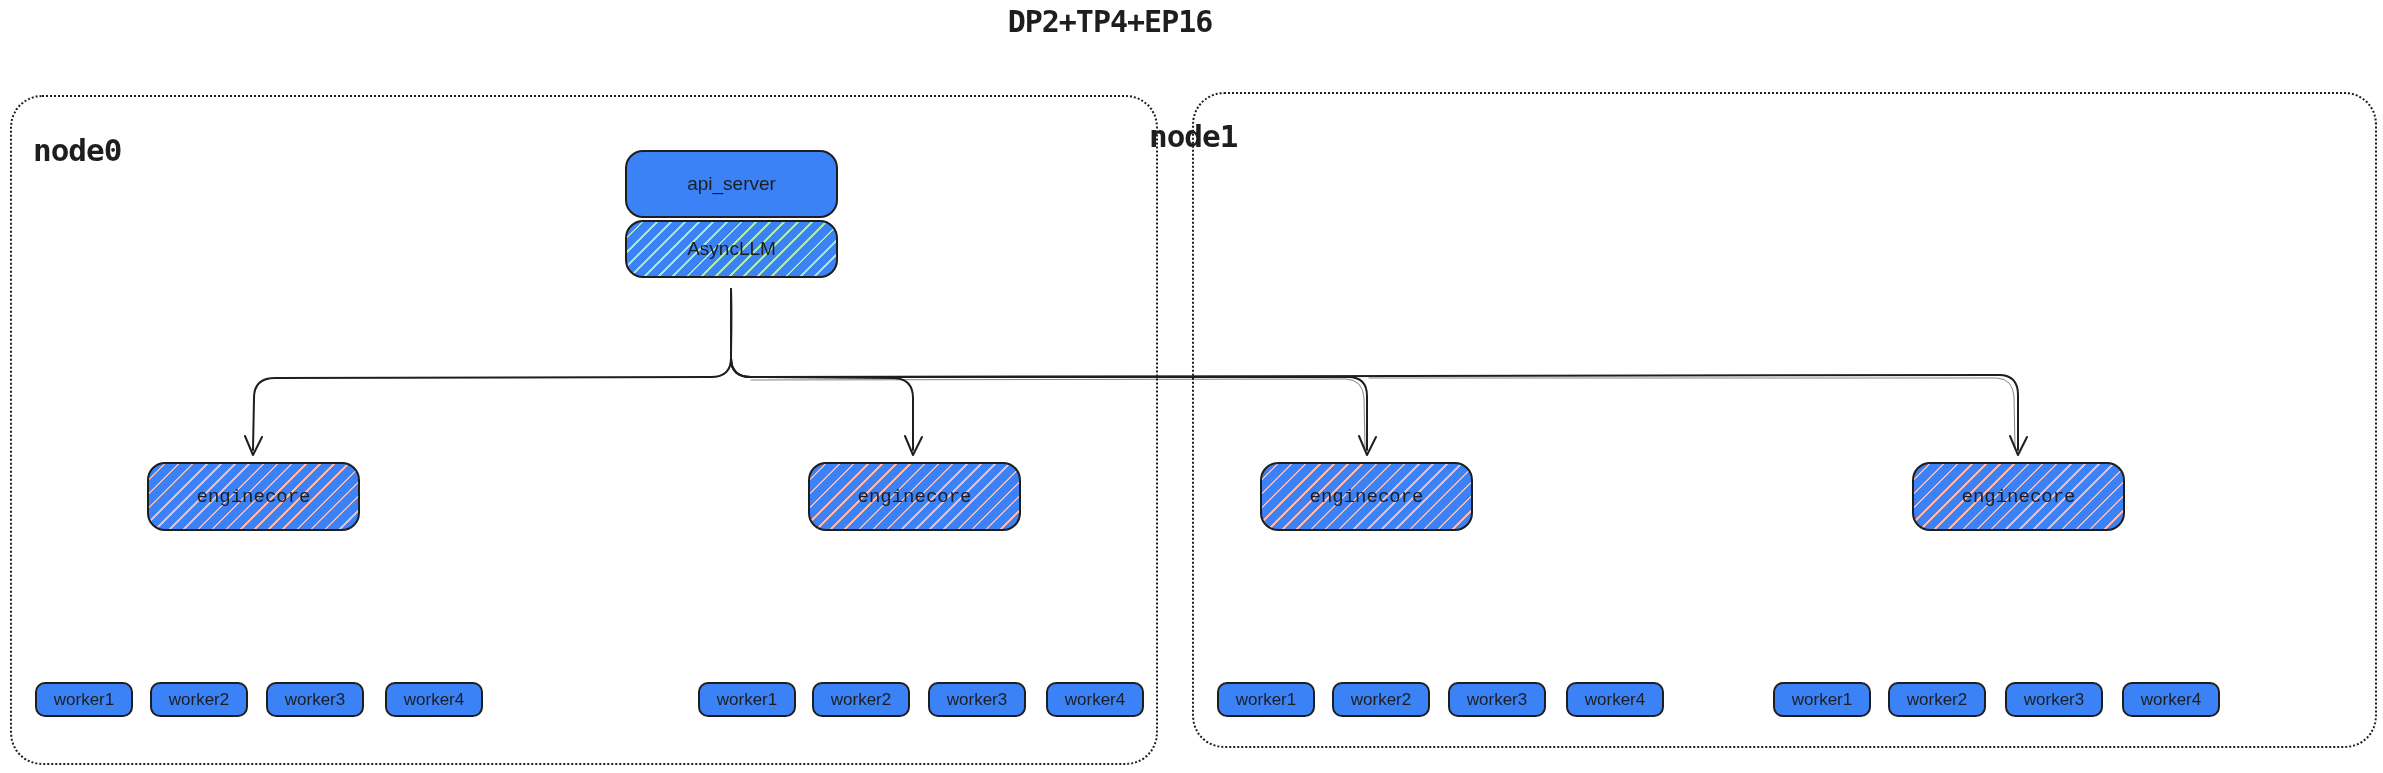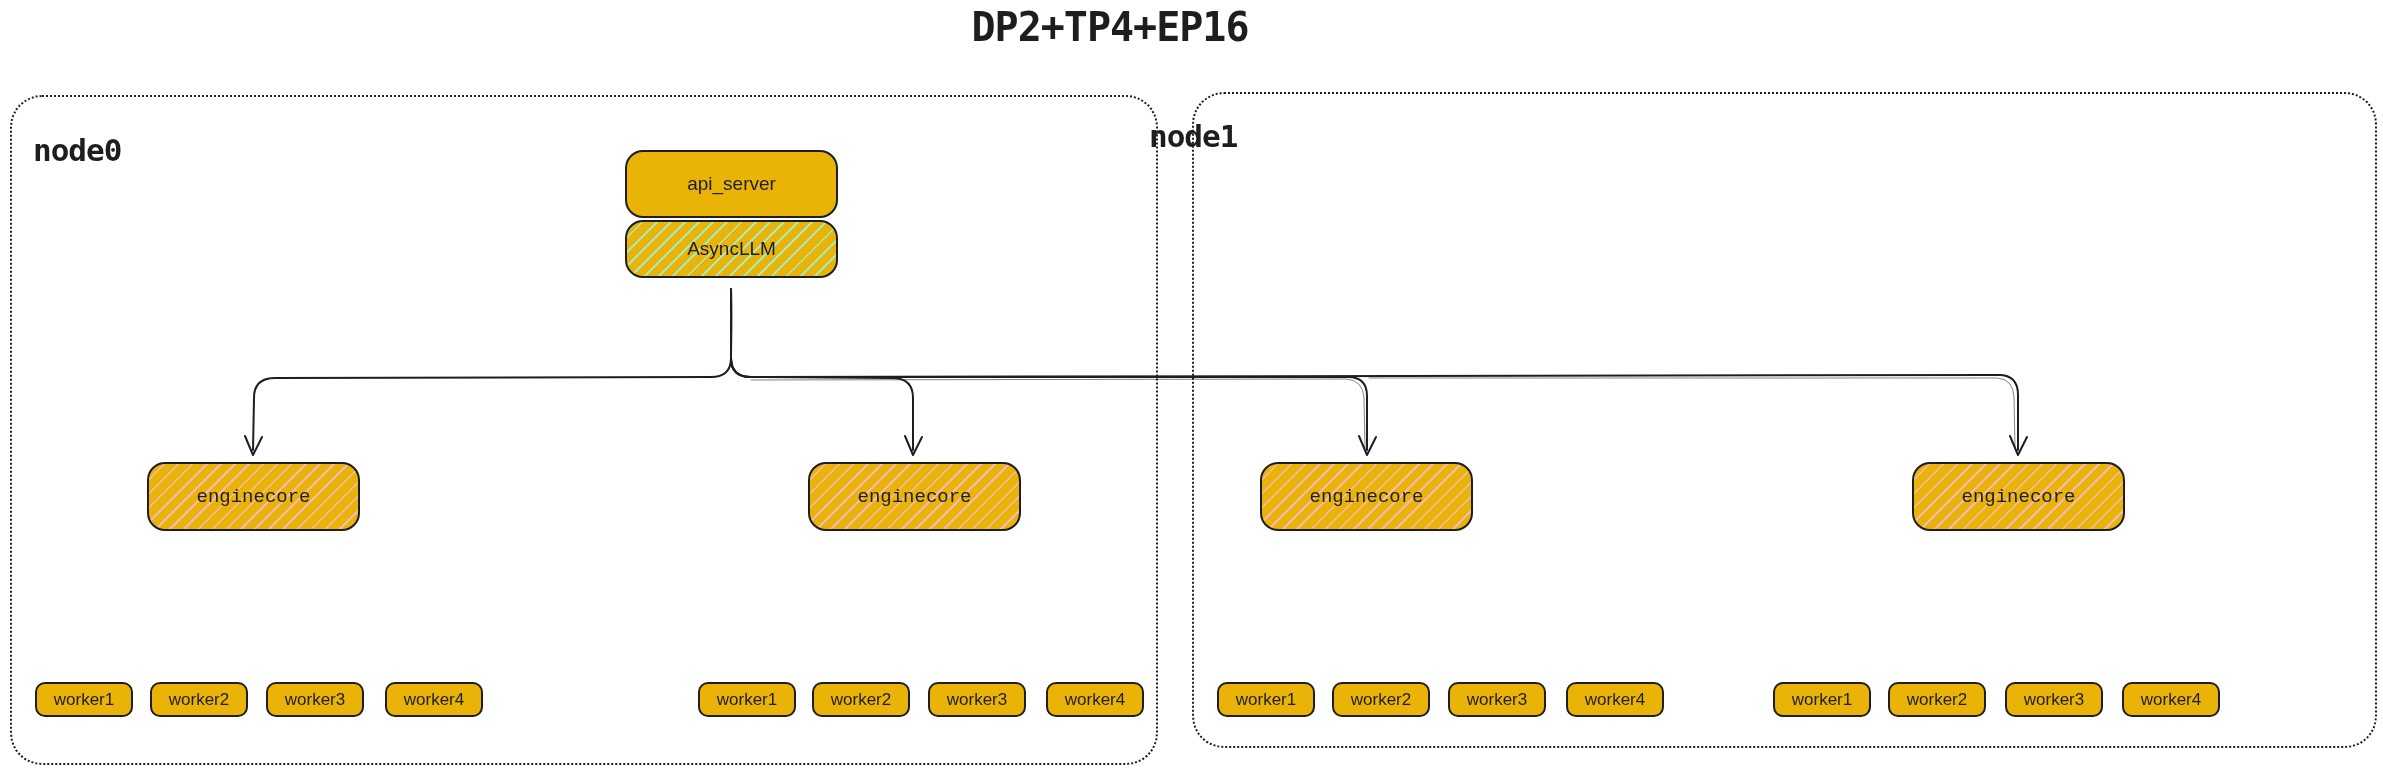--- a/index.html
+++ b/index.html
@@ -12,21 +12,21 @@
     color: #1e1e1e;
     overflow: hidden;
   }
 
   .diagram-title {
     position: absolute;
     left: 960px; top: 4px; width: 300px;
     text-align: center;
     font-family: "DejaVu Sans Mono", monospace;
     font-weight: bold;
-    font-size: 40px;
+    font-size: 30px;
     letter-spacing: -1px;
     color: #1e1e1e;
   }
 
   .node-box {
     position: absolute;
     border: 2.6px dotted #1e1e1e;
     border-radius: 32px;
     background: transparent;
   }
@@ -38,21 +38,21 @@
     letter-spacing: -1px;
     color: #1e1e1e;
   }
 
   .shape {
     position: absolute;
     border: 2.6px solid #1e1e1e;
     display: flex;
     align-items: center;
     justify-content: center;
-    background: #eab308;
+    background: #3b82f6;
     color: #1e1e1e;
   }
   .big-box {
     width: 213px; height: 69px;
     border-radius: 18px;
     font-size: 19px;
   }
   .hatch-green {
     background-image: repeating-linear-gradient(
       135deg,

